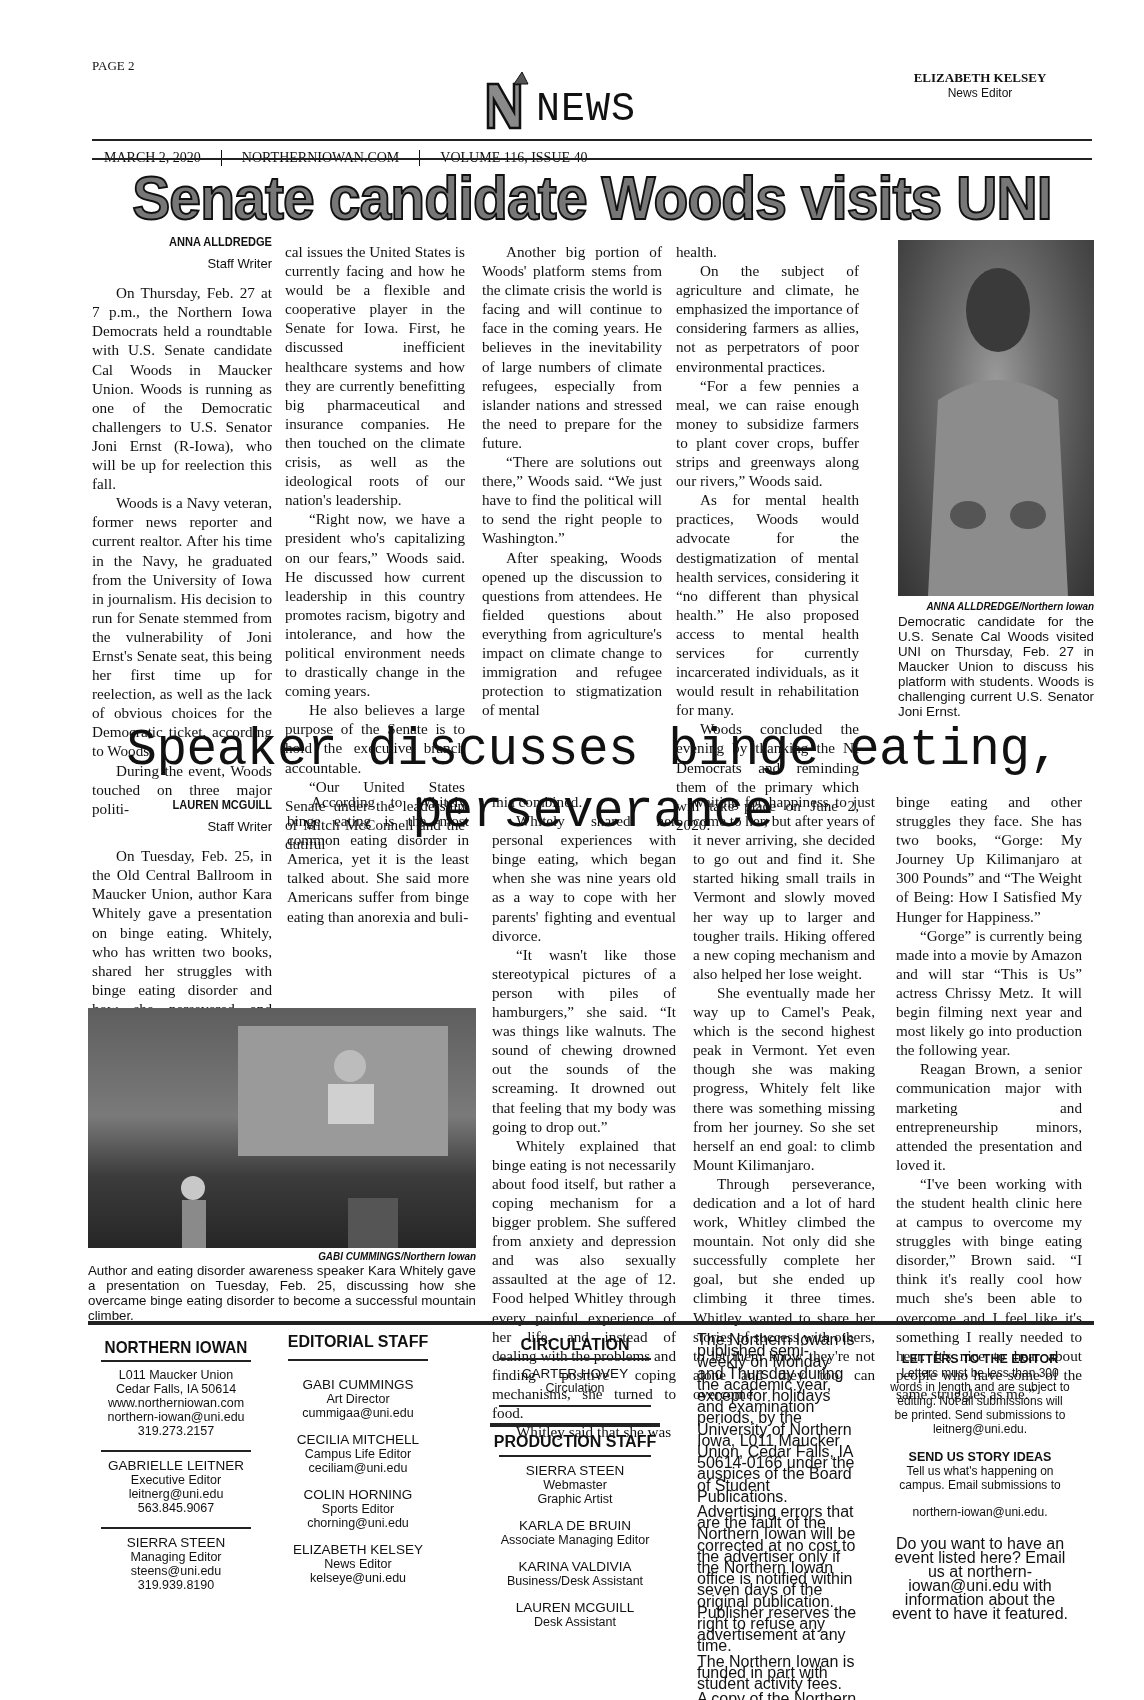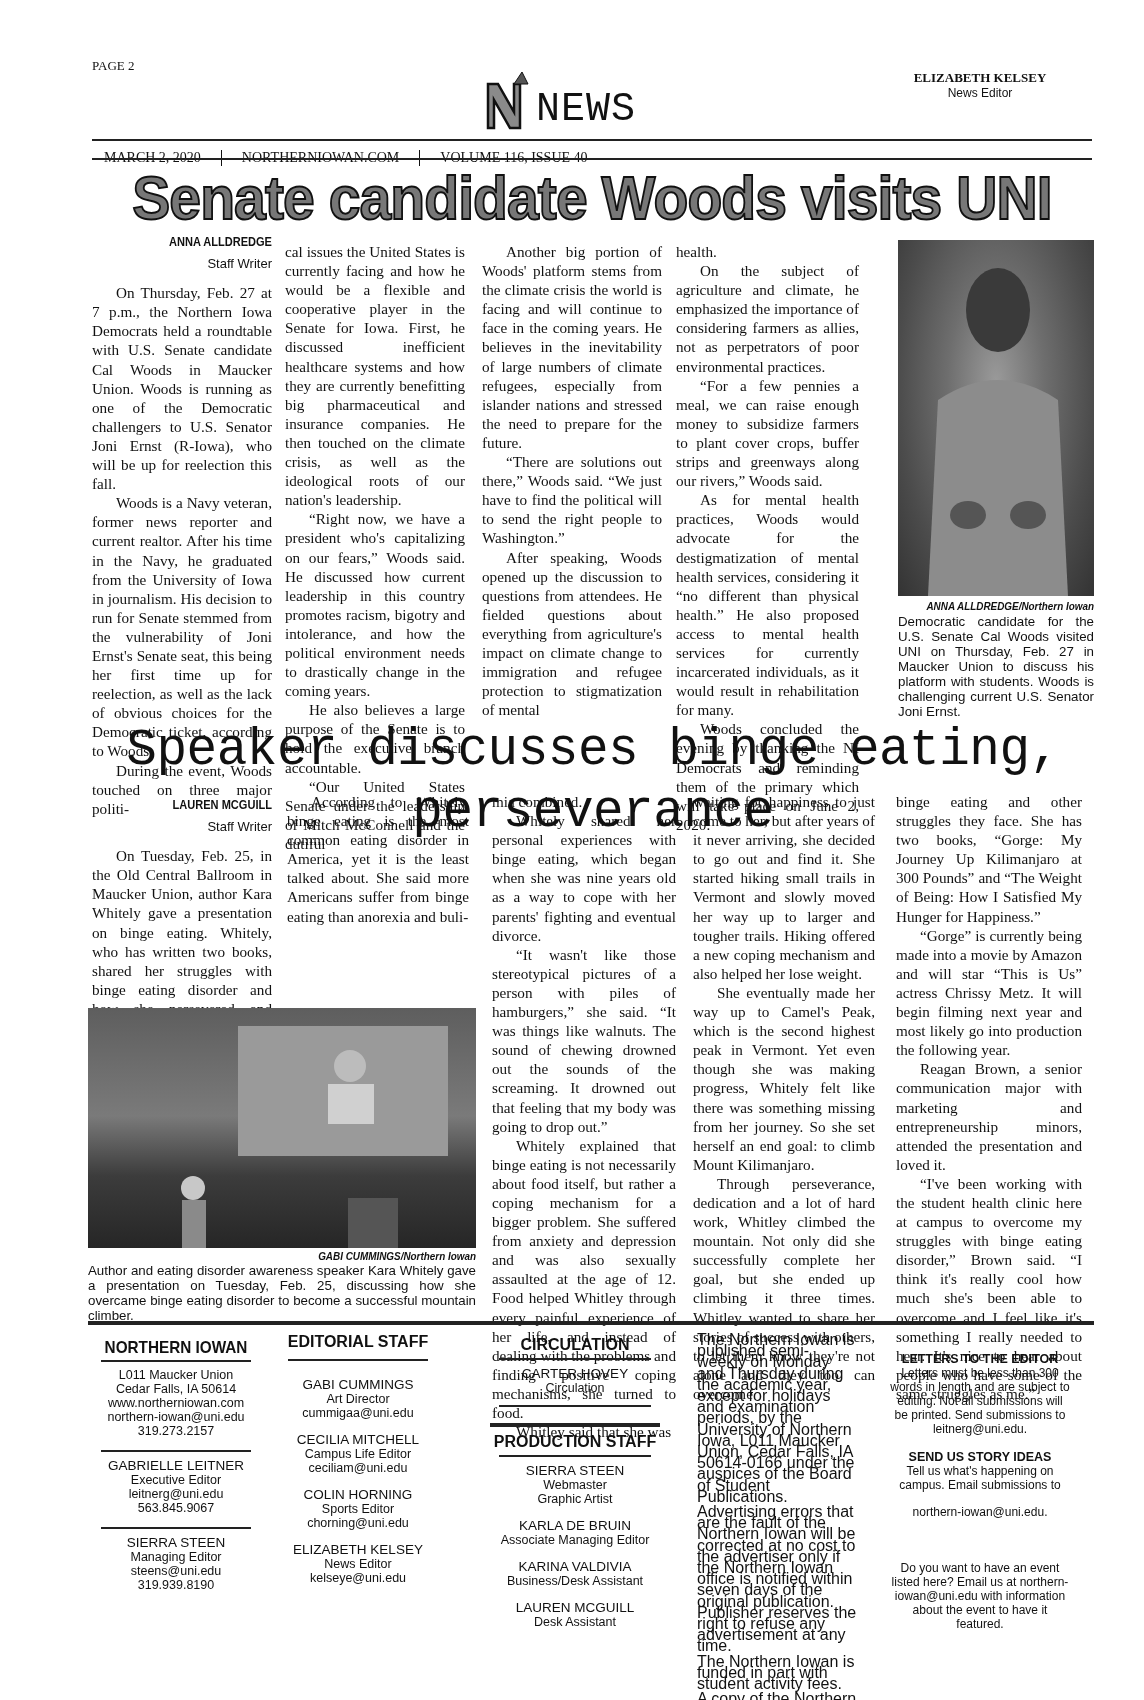--- a/index.html
+++ b/index.html
@@ -274,14 +274,14 @@
       <p>All material is © 2019 by the Northern Iowan and may not be used without permission.</p>
     </div>
 </div>
 
 <div class="staff" style="left:890px;top:1352px;width:180px;">
   <div style="font-size:12.5px;font-weight:bold;">LETTERS TO THE EDITOR</div>
   <div class="rl" style="font-size:12px;">Letters must be less than 300 words in length and are subject to editing. Not all submissions will be printed. Send submissions to leitnerg@uni.edu.</div>
   <div style="font-size:12.5px;font-weight:bold;margin-top:14px;">SEND US STORY IDEAS</div>
   <div class="rl" style="font-size:12px;">Tell us what's happening on campus. Email submissions to</div>
   <div class="rl" style="font-size:12px;margin-top:13px;">northern-iowan@uni.edu.</div>
-  <div class="rl" style="font-size:12px;margin-top:42px;">Do you want to have an event listed here? Email us at northern-iowan@uni.edu with information about the event to have it featured.</div>
+  <div class="rl" style="font-size:16px;margin-top:18px;">Do you want to have an event listed here? Email us at northern-iowan@uni.edu with information about the event to have it featured.</div>
 </div>
 
 </body></html>

